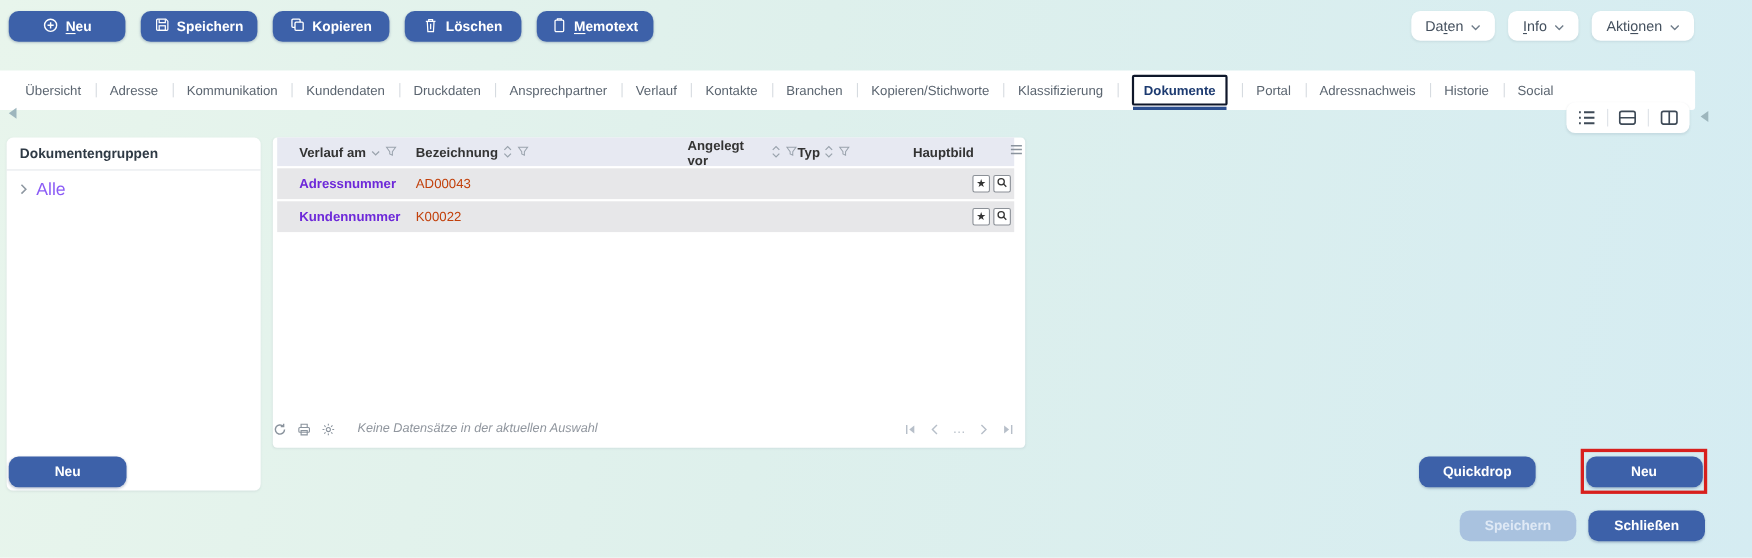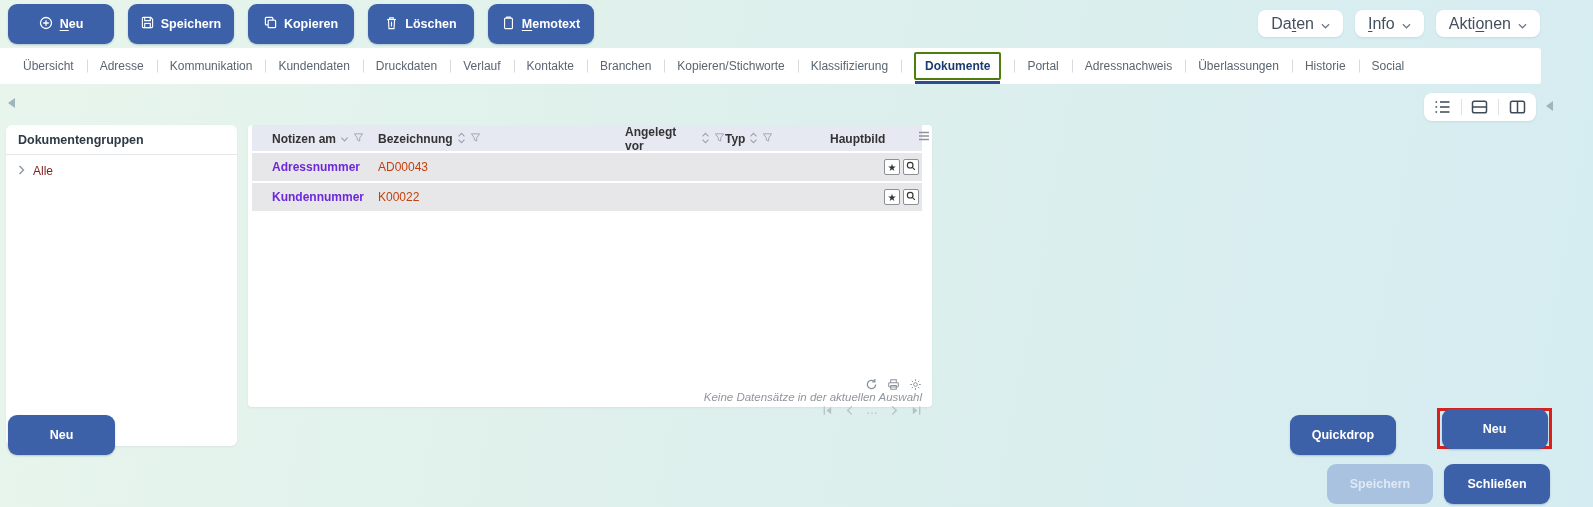--- a/index.html
+++ b/index.html
@@ -7,39 +7,39 @@
   body {
     font-family:"Liberation Sans", sans-serif;
     background:linear-gradient(100deg,#e8f5ec 0%,#def0ec 45%,#d5ecf2 100%);
     position:relative; overflow:hidden; color:#333;
   }
   
   .topbar { position:absolute; top:0; left:0; right:0; height:48px; display:flex; align-items:center; padding-left:8px; }
   .btn { border:none; cursor:pointer; font-family:inherit; display:inline-flex; align-items:center; justify-content:center; }
   .btn-blue {
     background:#3d61a9; color:#fff; font-weight:bold; font-size:12.5px;
-    height:40px; min-width:106px; padding:0 0; border-radius:9px; gap:7px;
+    height:28px; min-width:106px; padding:0 0; border-radius:9px; gap:7px;
     box-shadow:0 1px 2px rgba(30,60,110,.25);
   }
   .topbar .btn-blue { margin-right:14px; }
   .mn { text-decoration:underline; text-underline-offset:2px; }
   .top-menus { position:absolute; right:53px; top:10px; display:flex; gap:12px; }
   .btn-light {
-    background:#fff; color:#44505e; font-size:16px; height:27px; padding:0 13px;
+    background:#fff; color:#44505e; font-size:13px; height:27px; padding:0 13px;
     border-radius:8px; gap:7px; box-shadow:0 1px 2px rgba(60,80,100,.10); min-width:64px;
   }
   
   .tabbar {
-    position:absolute; top:48px; left:0; width:1541px; height:36px; background:#fff;
+    position:absolute; top:64px; left:0; width:1541px; height:36px; background:#fff;
     display:flex; align-items:center; padding-left:10px; border-radius:0 3px 3px 0;
   }
   .tab { padding:0 13px; font-size:12px; color:#5b6570; position:relative; cursor:pointer; white-space:nowrap; height:36px; display:flex; align-items:center; }
   .tab:not(:first-child)::before { content:''; position:absolute; left:0; top:50%; transform:translateY(-50%); width:1px; height:13px; background:#d6dbe0; }
   .tab-active-box {
-    border:2px solid #4d7c0f; border-radius:2px; padding:5px 9px;
+    border:2px solid #0f172a; border-radius:2px; padding:5px 9px;
     color:#1c3a70; font-weight:bold; position:relative;
   }
   .tab.active::after { content:''; position:absolute; left:14px; right:14px; bottom:0; height:3px; background:#2c4e8f; }
   
   .tri-left { width:0; height:0; border-top:5px solid transparent; border-bottom:5px solid transparent; border-right:7px solid #9db6bd; position:absolute; cursor:pointer; }
   .collapse-left { left:8px; top:98px; }
   .collapse-right { left:1546px; top:101px; }
   
   .view-toolbar {
     position:absolute; left:1424px; top:93px; width:112px; height:28px; background:#fff;
@@ -47,21 +47,21 @@
     box-shadow:0 1px 2px rgba(60,80,100,.10); color:#3e4a57;
   }
   .view-toolbar .vdiv { width:1px; height:16px; background:#dde2e7; }
   .icon-btn { display:flex; align-items:center; cursor:pointer; background:none; border:none; color:inherit; }
   
   .sidebar {
     position:absolute; left:6px; top:125px; width:231px; height:321px; background:#fff;
     border-radius:6px; box-shadow:0 1px 2px rgba(60,80,100,.08);
   }
   .sidebar-title { font-size:12.5px; font-weight:bold; color:#2f3a45; padding:8px 12px 7px; border-bottom:1px solid #e4e8eb; }
-  .tree-item { display:flex; align-items:center; gap:8px; padding:9px 8px 9px 12px; font-size:12px; color:#7f1d1d; cursor:pointer; }
+  .tree-item { display:flex; align-items:center; gap:8px; padding:9px 8px 9px 12px; font-size:16px; color:#8b5cf6; cursor:pointer; }
   .sidebar-neu { position:absolute; left:8px; top:415px; width:107px; }
   
   .grid-panel {
     position:absolute; left:248px; top:125px; width:684px; height:282px; background:#fff;
     border-radius:4px; box-shadow:0 1px 2px rgba(60,80,100,.08); padding:0 10px 0 4px;
   }
   .grid-header {
     display:grid; grid-template-columns:126px 247px 100px 105px 1fr; align-items:center;
     background:#e7e9f2; height:26px; font-size:12px; font-weight:bold; color:#333;
   }
@@ -74,21 +74,21 @@
   .grid-row .rlabel { font-weight:bold; color:#6d28d9; padding-left:20px; }
   .grid-row .rvalue { color:#c2410c; }
   .row-actions { position:absolute; right:3px; top:50%; transform:translateY(-50%); display:flex; gap:3px; }
   .mini-btn {
     width:16px; height:16px; background:#fff; border:1px solid #8b9097; border-radius:2px;
     display:flex; align-items:center; justify-content:center; font-size:10px; color:#333; cursor:pointer; padding:0;
   }
   .grid-menu { position:absolute; right:2px; top:6px; color:#8a939d; }
   .grid-footer {
     position:absolute; left:0; right:10px; bottom:5px; height:24px;
-    display:flex; align-items:flex-end; color:#8a939d;flex-direction:column;
+    display:flex; align-items:center; color:#8a939d;
   }
   .grid-footer .ficons { display:flex; align-items:center; gap:9px; }
   .status-text { font-style:italic; font-size:11.5px; color:#90969e; margin-left:20px; }
   .pagination { margin-left:auto; display:flex; align-items:center; gap:12px; color:#b7bfc9; font-size:12px; }
   
   .quickdrop { position:absolute; left:1290px; top:415px; width:105px; }
   .neu-box { position:absolute; left:1437px; top:408px; width:115px; height:41px; border:3px solid #d8201d; display:flex; align-items:center; justify-content:center; }
   .neu-right { width:101px; }
   .speichern-bottom { position:absolute; left:1327px; top:464px; width:105px; background:#a9c2df; color:#dfe9f5; box-shadow:none; }
   .schliessen { position:absolute; left:1444px; top:464px; width:101px; }
@@ -170,31 +170,31 @@
       </button>
     </div>
   </div>
 
   <div class="tabbar">
     <div class="tab">Übersicht</div>
     <div class="tab">Adresse</div>
     <div class="tab">Kommunikation</div>
     <div class="tab">Kundendaten</div>
     <div class="tab">Druckdaten</div>
+    <div class="tab">Ansprechpartner</div>
     <div class="tab">Verlauf</div>
     <div class="tab">Kontakte</div>
     <div class="tab">Branchen</div>
     <div class="tab">Kopieren/Stichworte</div>
     <div class="tab">Klassifizierung</div>
     <div class="tab active">
       <span class="tab-active-box">Dokumente</span>
     </div>
     <div class="tab">Portal</div>
     <div class="tab">Adressnachweis</div>
-    <div class="tab">Überlassungen</div>
     <div class="tab">Historie</div>
     <div class="tab">Social</div>
 
   </div>
 
   <div class="tri-left collapse-left"></div>
   <div class="tri-left collapse-right"></div>
 
   <div class="view-toolbar">
     <button class="icon-btn">
@@ -225,21 +225,21 @@
             <path d="M1.5 1l4 4-4 4"></path>
           </svg></span>
       <span>Alle</span>
     </div>
   </aside>
   <button class="btn btn-blue sidebar-neu">Neu</button>
 
   <section class="grid-panel">
     <div class="grid-header">
       <div class="cell">
-        <span>Notizen am</span>
+        <span>Verlauf am</span>
         <span><svg width="9" height="7" viewBox="0 0 10 7" fill="none" stroke="#9aa3ad" stroke-width="1.3">
               <path d="M1.5 1.5L5 5l3.5-3.5"></path>
             </svg></span>
         <span><svg width="11" height="11" viewBox="0 0 12 12" fill="none" stroke="#9aa3ad" stroke-width="1">
               <path d="M1.5 2h9L7.3 6.4v3.5L4.7 8.7V6.4z"></path>
             </svg></span>
       </div>
       <div class="cell">
         <span>Bezeichnung</span>
         <span><svg width="9" height="12" viewBox="0 0 10 14" fill="none" stroke="#9aa3ad" stroke-width="1.3">

